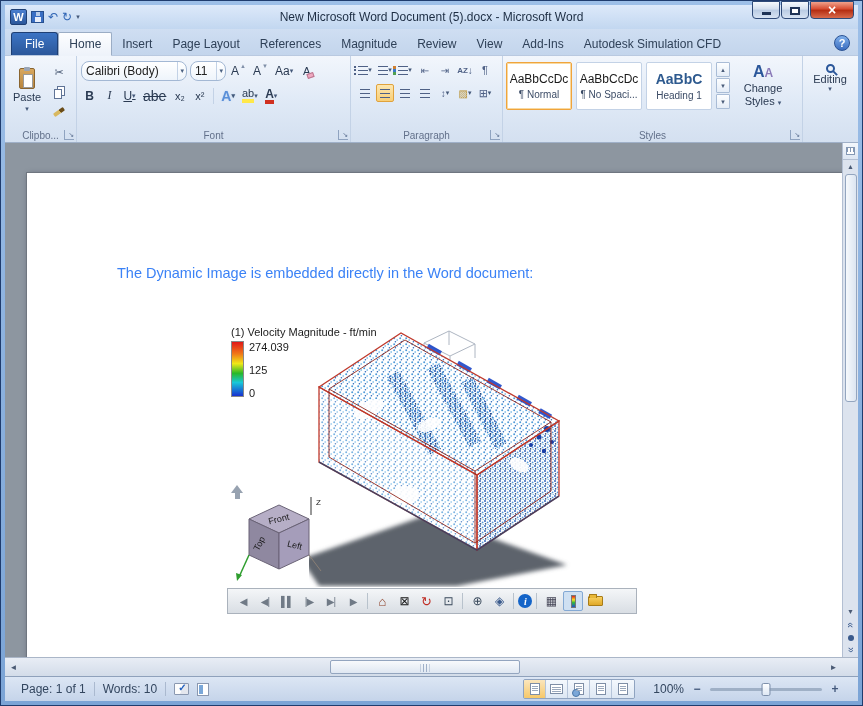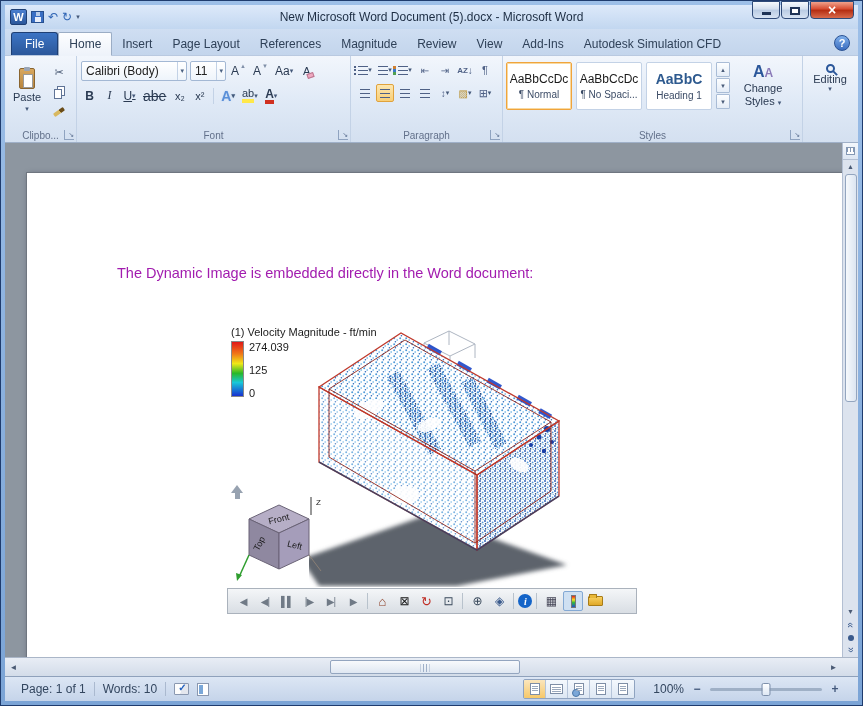--- a/index.html
+++ b/index.html
@@ -43,21 +43,21 @@
   .clip-ic { width:16px; height:21px; background:linear-gradient(#d8a860,#b9863e); border:1px solid #8a6530; border-radius:2px; position:relative; }
   .clip-ic::after { content:""; position:absolute; left:3px; top:5px; width:8px; height:12px; background:#fff; border:1px solid #9a9a9a; }
   .clip-ic::before { content:""; position:absolute; left:4px; top:-2px; width:6px; height:4px; background:#9aa4b4; border-radius:1px; z-index:1; }
   .dd { font-size:7px; color:#44597a; }
   .clip-col { display:flex; flex-direction:column; gap:4px; margin-left:3px; margin-top:6px; }
   .mini-btn { width:20px; height:16px; font-size:11px; display:flex; align-items:center; justify-content:center; color:#4a5a74; }
   .copy-ic { width:8px; height:10px; border:1px solid #5f7396; background:#fff; box-shadow:3px -3px 0 -1px #fff, 3px -3px 0 0 #5f7396; margin:3px 0 0 -3px; }
   .fp-ic { width:12px; height:4px; background:linear-gradient(90deg,#d8b860 60%,#6a4c18 60%); border-radius:1px; transform:rotate(-35deg); }
 
   .frow { display:flex; align-items:center; gap:3px; padding:3px 1px 2px; }
-  .combo { height:20px; border:1px solid #a3b8d4; background:linear-gradient(#ffffff,#eef4fb); display:flex; align-items:center; font-size:12px; color:#222; padding-left:4px; border-radius:2px; }
+  .combo { height:20px; border:1px solid #a3b8d4; background:linear-gradient(#ffffff,#eef4fb); display:flex; align-items:center; font-size:12px; color:#222; padding-left:4px; border-radius:8px; }
   .combo .arrow { margin-left:auto; font-size:7px; color:#4a6080; border-left:1px solid #c3d2e6; align-self:stretch; display:flex; align-items:center; padding:0 2px; }
   .c-fontname { width:106px; } .c-fontsize { width:36px; }
   .fbtn { height:19px; min-width:17px; display:flex; align-items:center; justify-content:center; font-size:12px; color:#2a3a52; padding:0 1px; border:1px solid transparent; border-radius:2px; position:relative; }
   .tiny-arr { font-size:6px; color:#8090a8; align-self:flex-start; margin-left:1px; }
   .b-bold { font-weight:bold; } .b-italic { font-style:italic; font-family:"Liberation Serif",serif; }
   .b-underline { text-decoration:underline; }
   .b-strike { text-decoration:line-through; font-size:14px; }
   .b-sub,.b-sup { font-size:11px; }
   .vsep { width:1px; height:16px; background:#c3d2e6; margin:0 2px; }
   .b-effects { color:#5a8fd8; font-weight:bold; font-size:14px; text-shadow:0 0 2px #bcd4f0; }
@@ -92,21 +92,21 @@
   .cs-a1 { font-weight:bold; font-size:16px; color:#2b579a; }
   .cs-a2 { font-weight:bold; font-size:12px; color:#8a7ab8; }
 
   .edit-btn { width:48px; display:flex; flex-direction:column; align-items:center; font-size:11px; color:#2a3a52; padding-top:6px; gap:0; }
   .mag-ic { width:9px; height:9px; border:2px solid #2b579a; border-radius:50%; position:relative; }
   .mag-ic::after { content:""; position:absolute; width:6px; height:2px; background:#2b579a; transform:rotate(45deg); right:-5px; bottom:-3px; }
 
   
   .docarea { flex:1; position:relative; background:#8d96a0; overflow:hidden; }
   .page { position:absolute; left:21px; top:29px; width:817px; height:560px; background:#fff; border:1px solid #6f7680; box-shadow:2px 2px 5px rgba(35,40,48,.55); }
-  .body-text { position:absolute; left:90px; top:92px; font-size:14.5px; color:#a21caf; }
+  .body-text { position:absolute; left:90px; top:92px; font-size:14.5px; color:#3b82f6; }
 
   .cfd { position:absolute; left:200px; top:152px; width:412px; height:296px; }
   .leg { position:absolute; left:4px; color:#1a1a1a; z-index:2; }
   .leg1 { top:1px; } .leg2 { top:85px; }
   .leg-title { font-size:11px; margin-bottom:3px; white-space:nowrap; }
   .leg-body { display:flex; gap:5px; }
   .leg-bar { width:13px; height:56px; border:1px solid #888;
     background:linear-gradient(to bottom,#e01818,#f07818 22%,#f0e818 40%,#28b828 58%,#18c8d8 75%,#1830d0 100%); }
   .leg-vals { display:flex; flex-direction:column; justify-content:space-between; height:58px; font-size:11px; }
   .scene { position:absolute; left:82px; top:0; width:330px; height:262px; }

